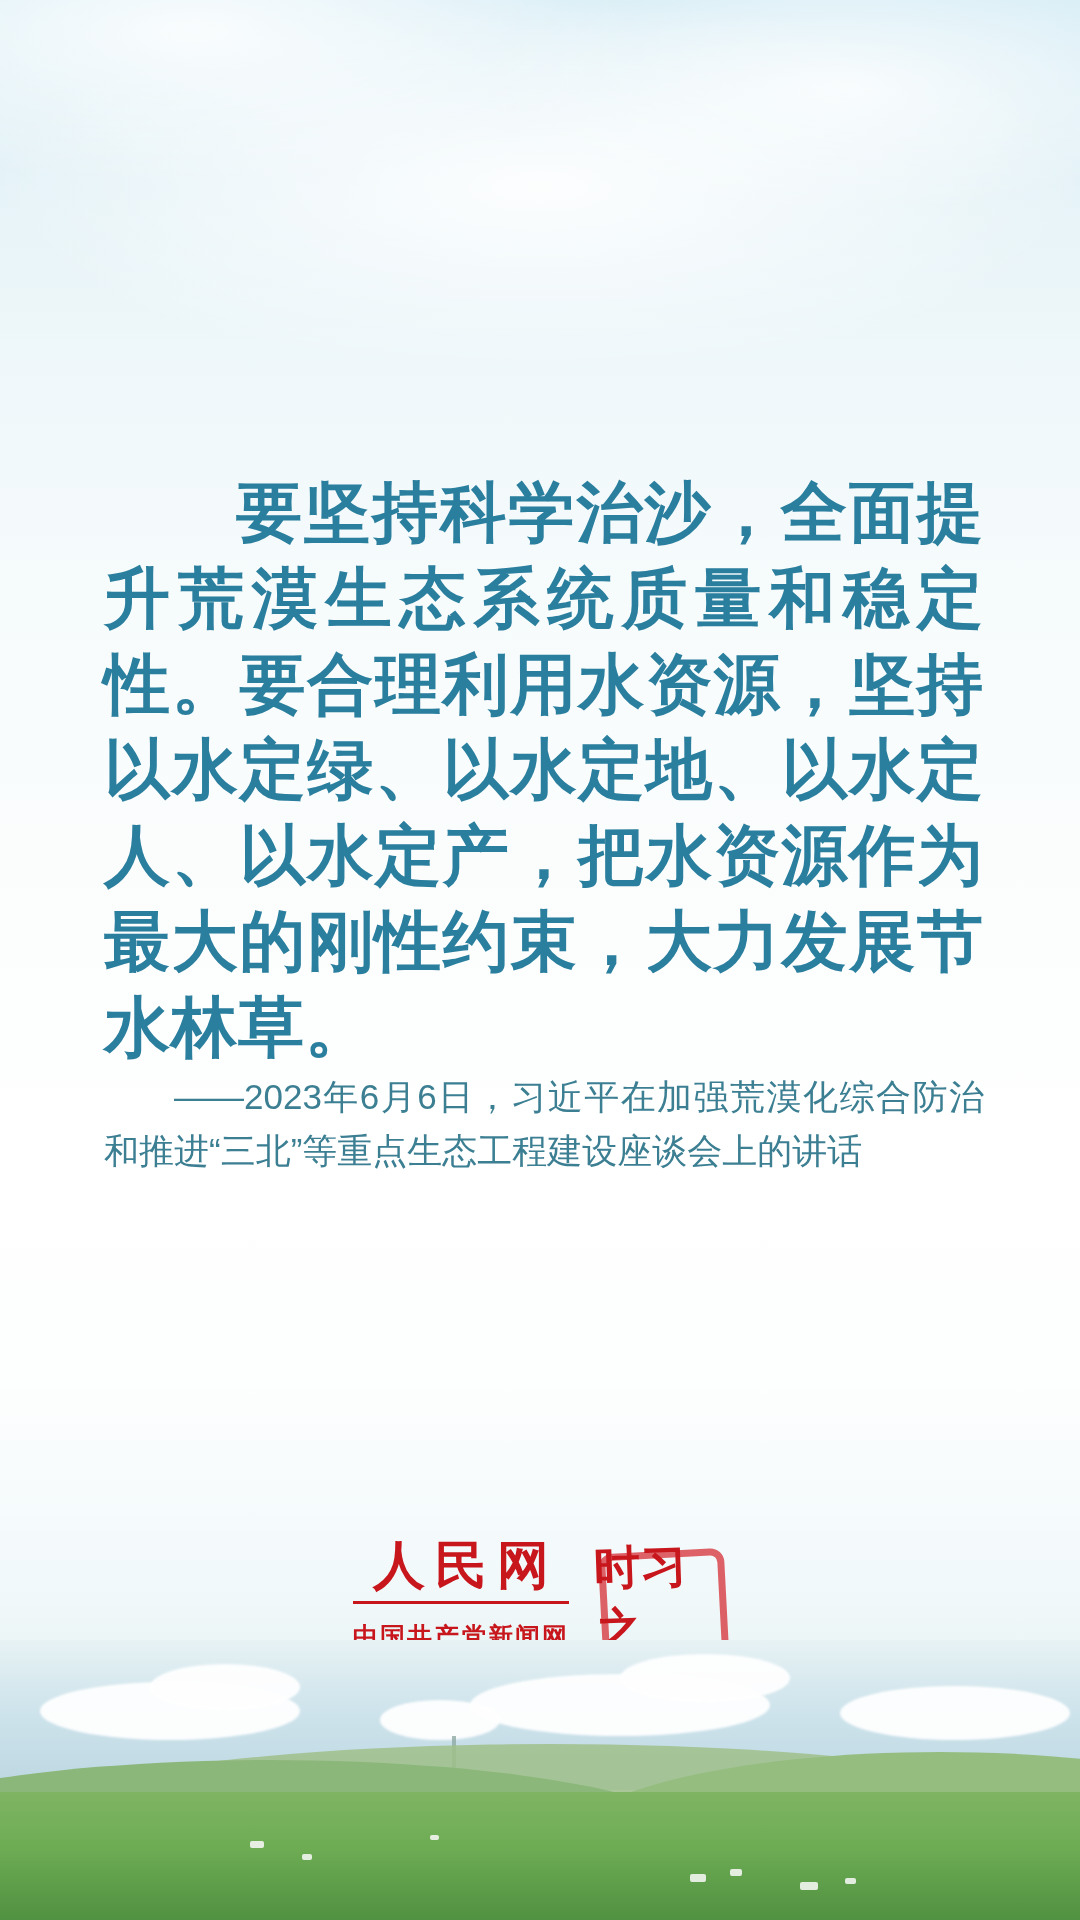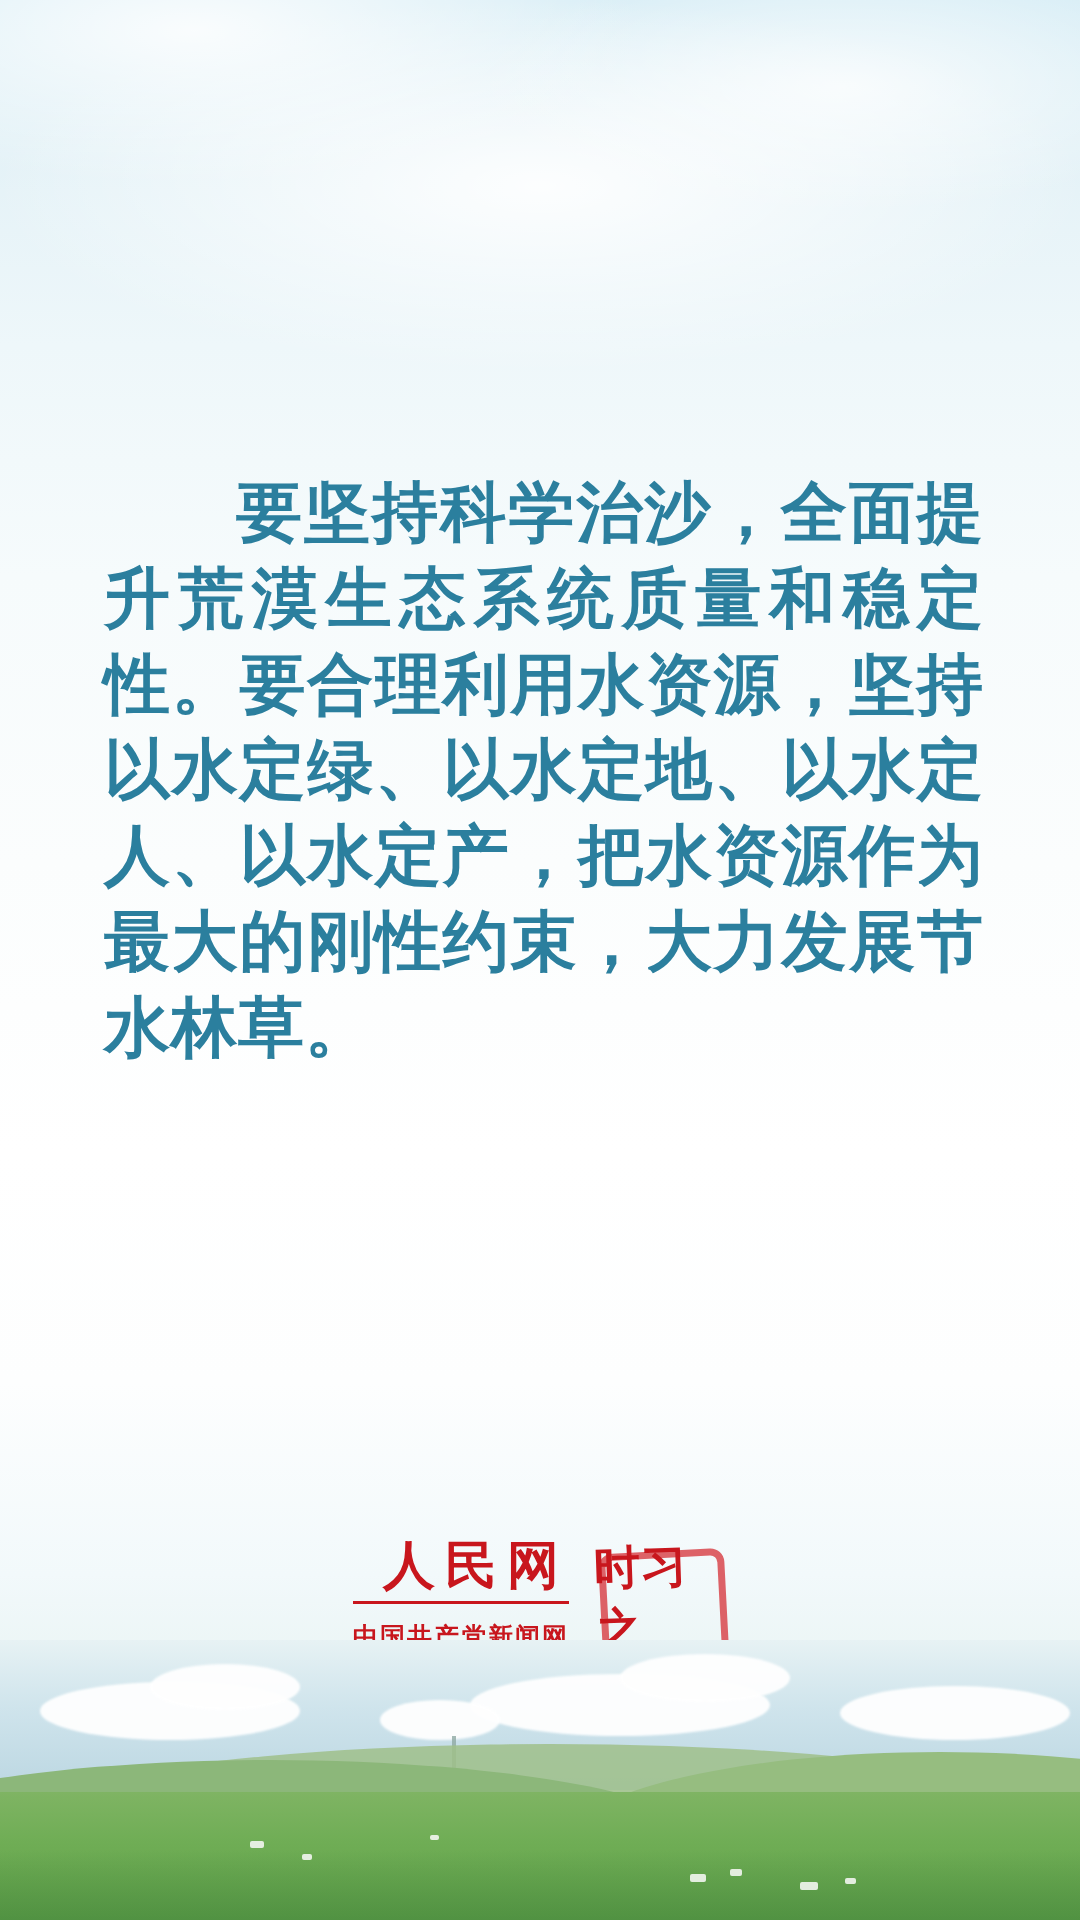--- a/index.html
+++ b/index.html
@@ -87,21 +87,21 @@
     width: 1080px;
     display: flex;
     align-items: center;
     justify-content: center;
     gap: 26px;
   }
 
   .people-logo {
     display: flex;
     flex-direction: column;
-    align-items: flex-end;
+    align-items: center;
     line-height: 1;
   }
   .people-logo .cn-name {
     font-family: "Liberation Serif", "DejaVu Serif", serif;
     font-weight: 700;
     font-size: 52px;
     letter-spacing: 10px;
     color: #c8161d;
     padding-left: 10px;
   }
@@ -260,20 +260,21 @@
 <body>
 
 <div class="poster">
 
   <div class="sky-wash"></div>
 
   <div class="quote-block">
     <p class="quote-text">要坚持科学治沙，全面提升荒漠生态系统质量和稳定性。要合理利用水资源，坚持以水定绿、以水定地、以水定人、以水定产，把水资源作为最大的刚性约束，大力发展节水林草。</p>
   </div>
 
+  <p class="attribution">——2023年6月6日，习近平在加强荒漠化综合防治和推进“三北”等重点生态工程建设座谈会上的讲话</p>
 
   <div class="logo-row">
 
     <div class="people-logo">
       <div class="cn-name">人民网</div>
       <div class="sub-line">中国共产党新闻网</div>
       <div class="url">cpc.people.cn</div>
     </div>
 
     <div class="seal">

